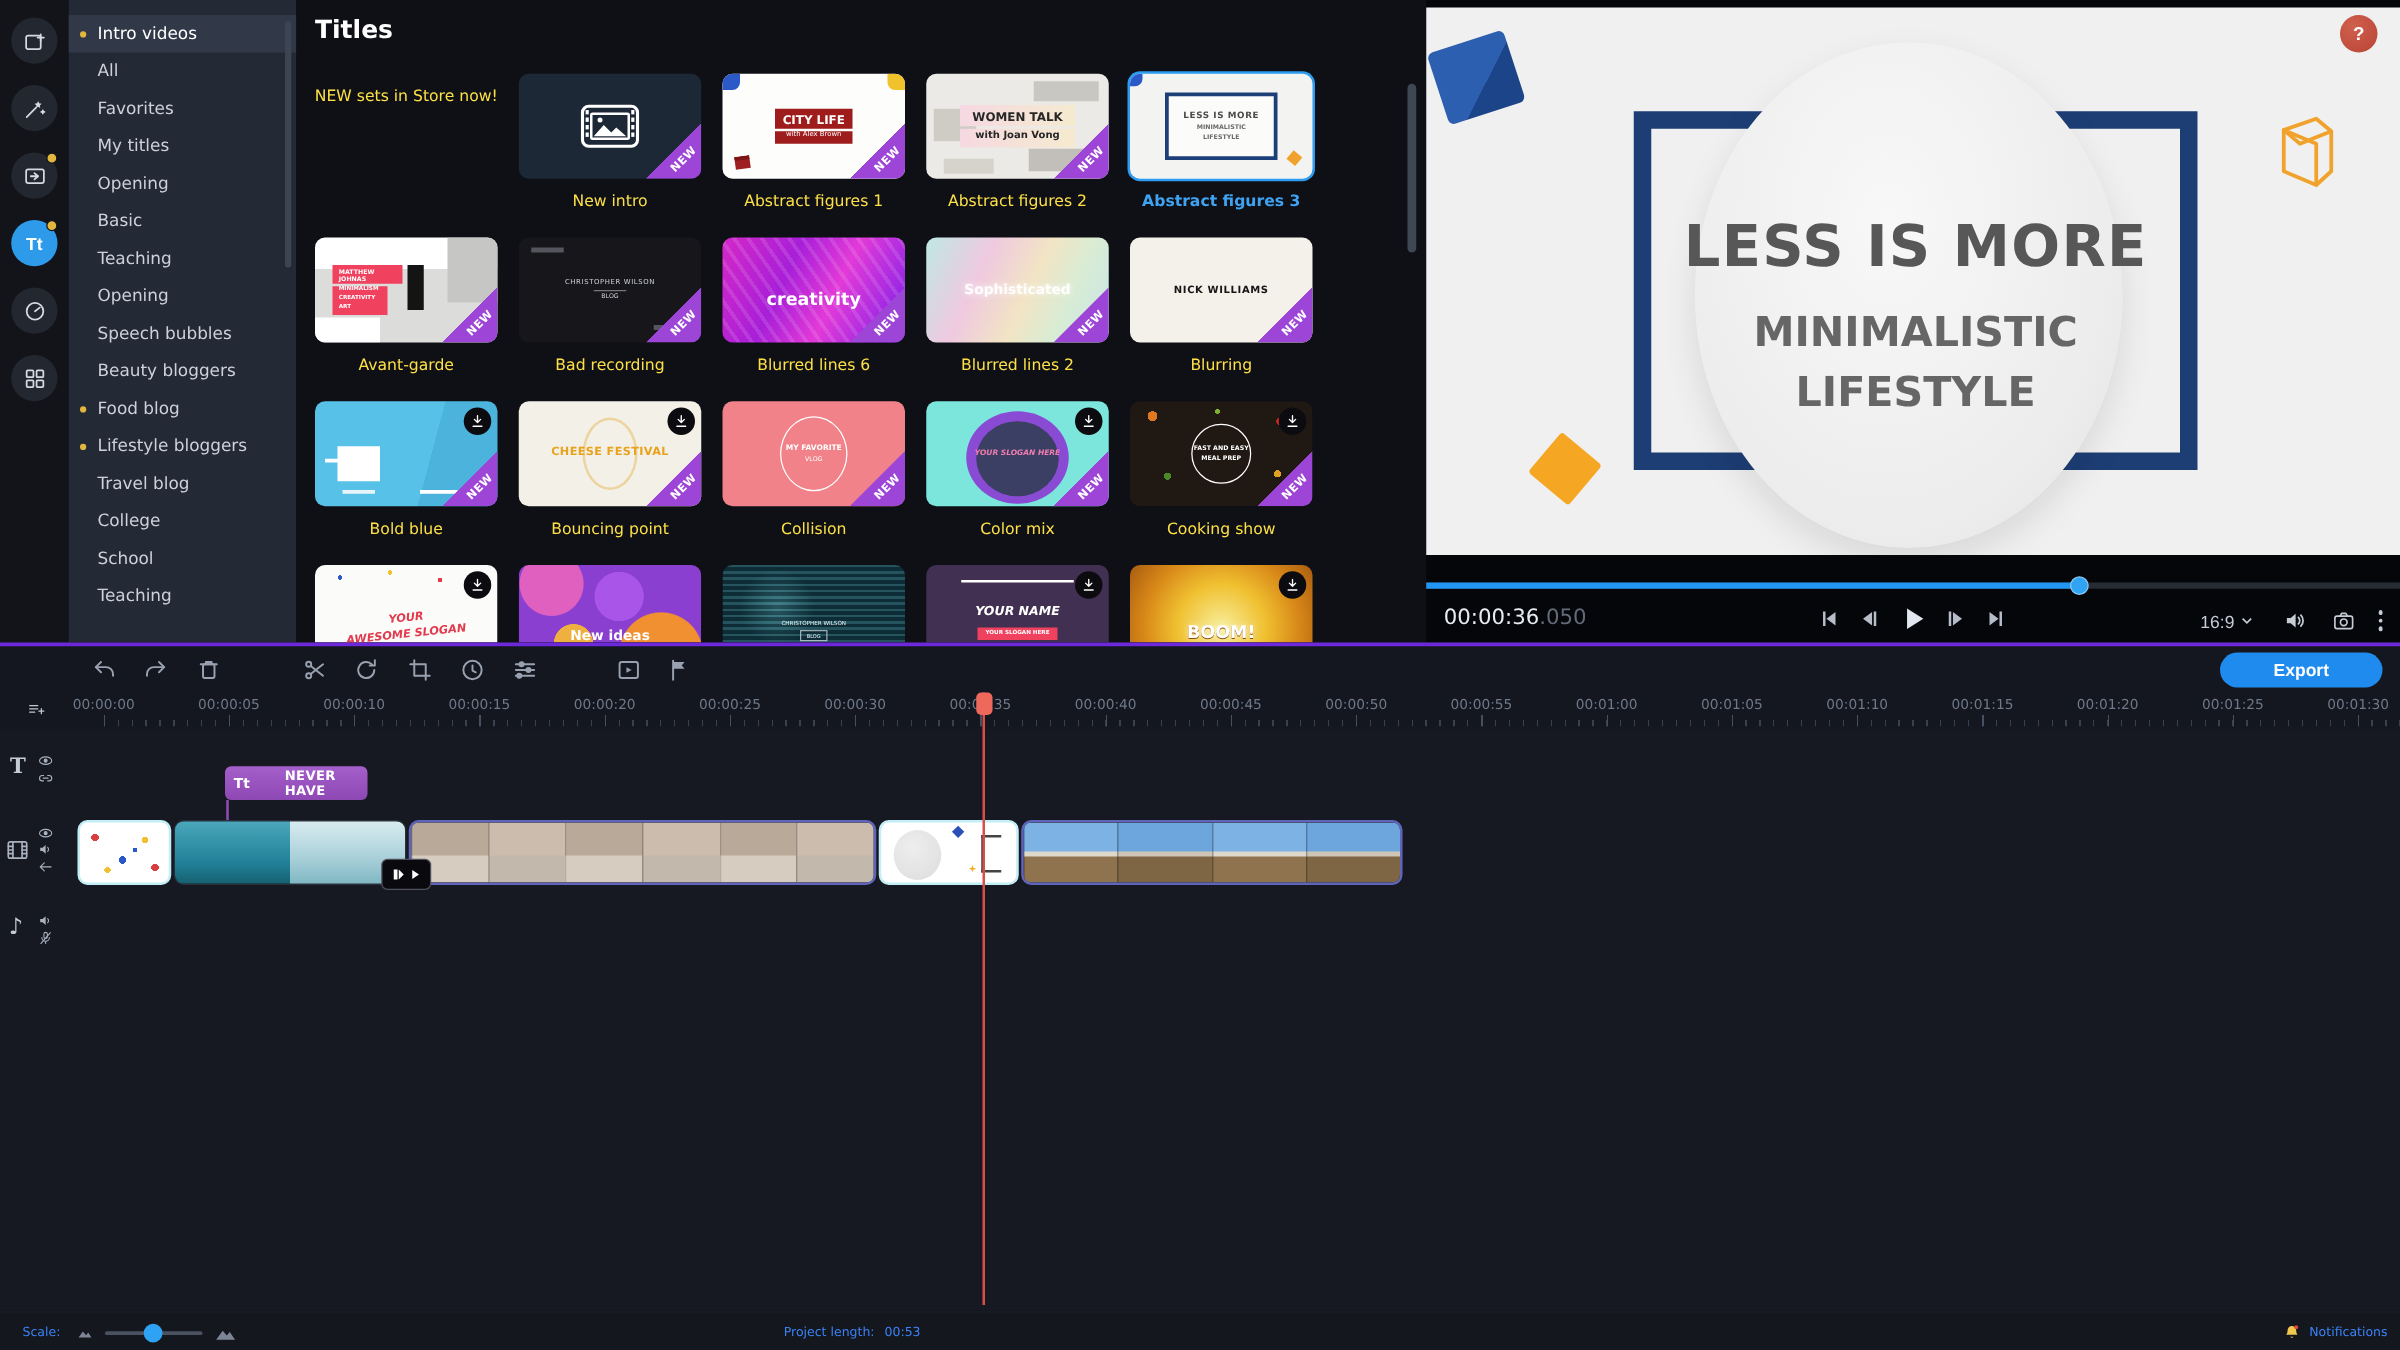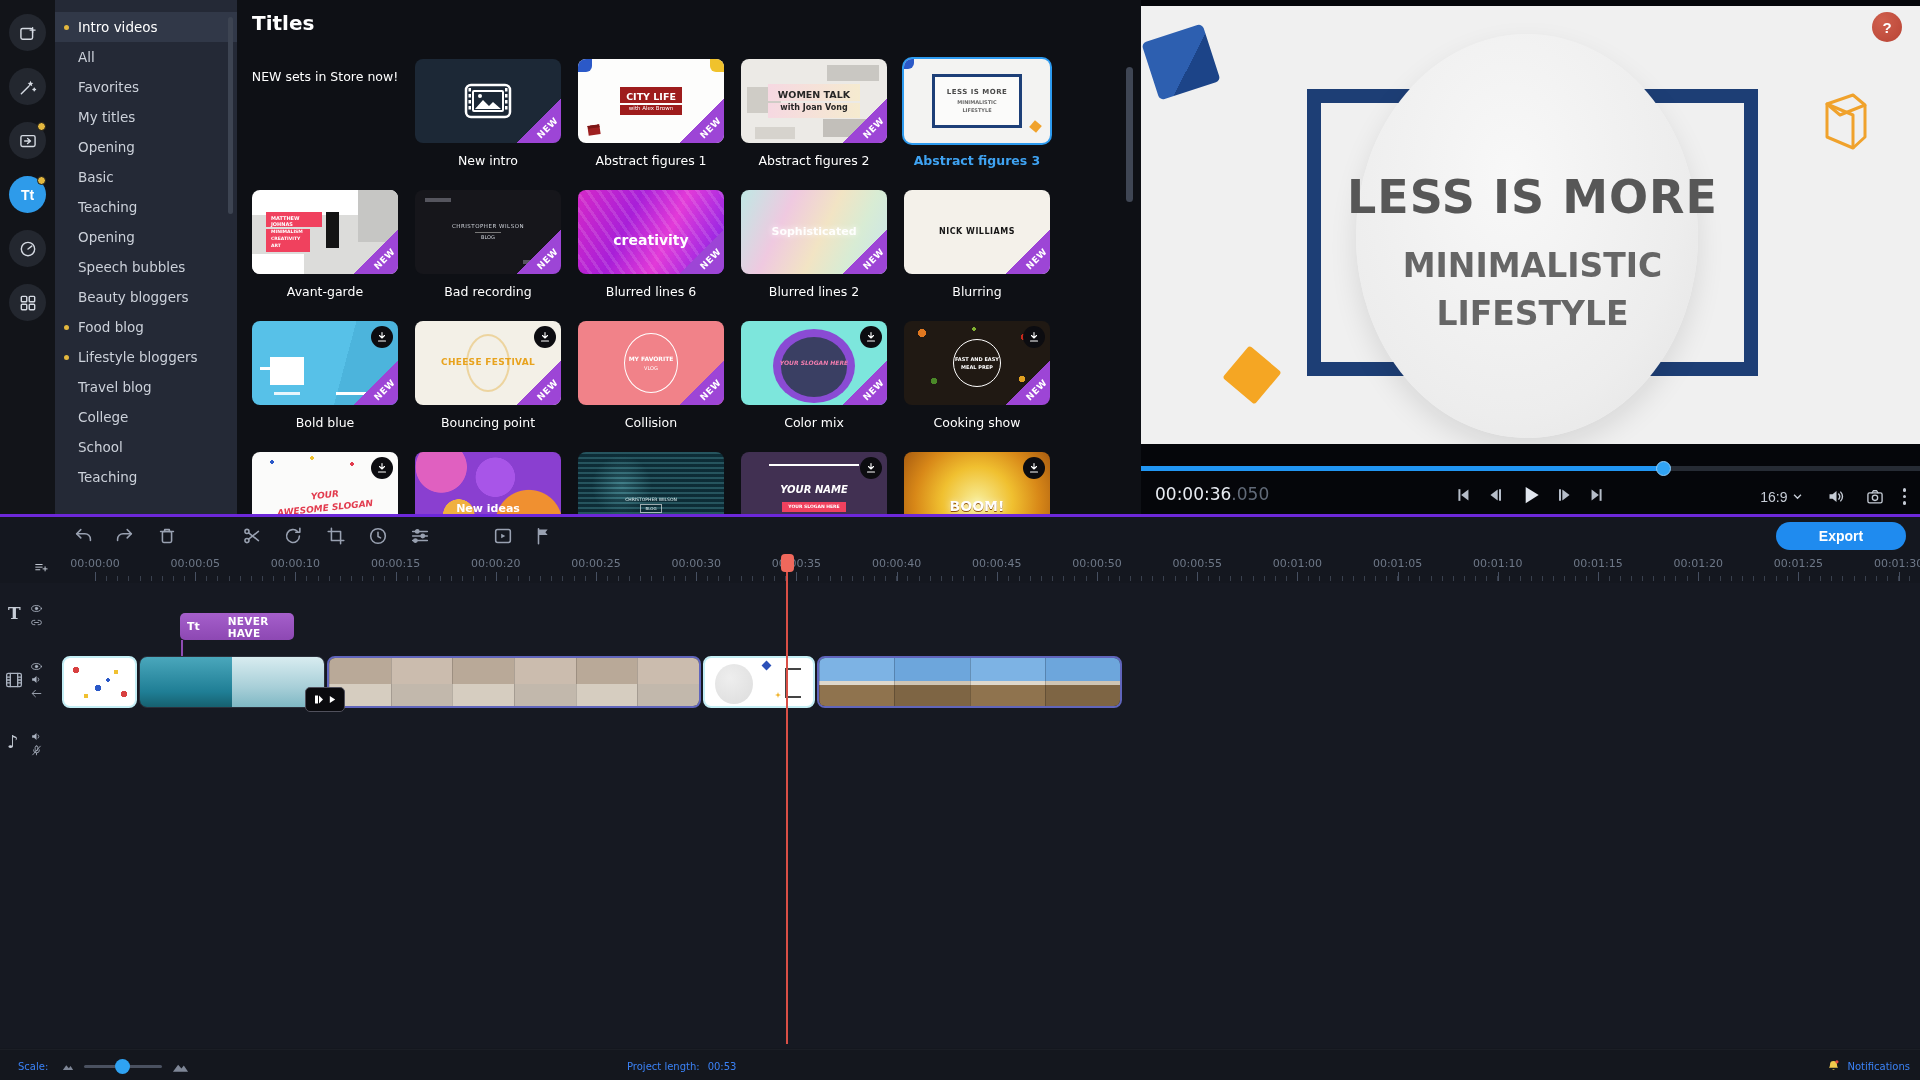--- a/index.html
+++ b/index.html
@@ -29,21 +29,21 @@
   
   .titles-panel{position:relative;width:904px;flex:0 0 904px;background:#0e1015;overflow:hidden;}
   .titles-panel h2{position:absolute;left:15px;top:11px;margin:0;font-size:20px;font-weight:700;color:#fff;}
   #tiles-grid{position:absolute;left:15px;top:59px;display:grid;grid-template-columns:repeat(5,146px);
               grid-auto-rows:131px;column-gap:17px;}
   .tile{width:146px;cursor:pointer;}
   .thumb{position:relative;width:146px;height:84px;border-radius:8px;overflow:hidden;
          display:flex;flex-direction:column;align-items:center;justify-content:center;gap:2px;box-sizing:border-box;}
   .thumb.sel{box-shadow:0 0 0 2px #2d9bf0;}
   .tile-label{height:22px;margin-top:6px;display:flex;align-items:center;justify-content:center;
-              font-size:12.5px;color:#ffffff;white-space:nowrap;}
+              font-size:12.5px;color:#fde047;white-space:nowrap;}
   .tile-label.sel{color:#3fa3f2;font-weight:700;}
   .thumb i{position:absolute;display:block;}
   .ln{position:relative;z-index:2;font-weight:700;text-align:center;line-height:1.25;}
   .bnew{position:absolute;right:0;bottom:0;width:44px;height:44px;z-index:3;
         background:linear-gradient(to top left,#9d45d6 50%,transparent 50.5%);}
   .bnew span{position:absolute;right:1px;bottom:10px;transform:rotate(-45deg);
              font-size:9px;font-weight:700;color:#fff;letter-spacing:.5px;}
   .dl{position:absolute;top:5px;right:5px;width:22px;height:22px;border-radius:50%;background:#0c0c10;
       display:flex;align-items:center;justify-content:center;z-index:4;}
   .titles-scroll{position:absolute;left:889px;top:0;bottom:0;width:7px;}
@@ -185,21 +185,21 @@
   .kebab{display:flex;flex-direction:column;gap:3px;}
   .kebab i{width:3.5px;height:3.5px;border-radius:50%;background:#c6ccd6;display:block;}
 
   
   .timeline{position:relative;height:566px;background:#14171f;border-top:3px solid #6d28d9;}
   .tbtn{position:absolute;top:6px;width:26px;height:26px;background:none;border:none;padding:0;
         display:flex;align-items:center;justify-content:center;cursor:pointer;}
   .tbtn svg{stroke:#99a1b1;fill:none;stroke-width:1.7;stroke-linecap:round;stroke-linejoin:round;}
   .export-btn{position:absolute;right:14px;top:5px;width:130px;height:28px;border-radius:14px;border:none;
               background:#1f8bef;color:#fff;font-size:14px;font-weight:700;cursor:pointer;}
-  .ruler{position:absolute;left:12px;right:0;top:37px;height:29px;cursor:pointer;padding-left:20px;}
+  .ruler{position:absolute;left:0;right:0;top:37px;height:29px;cursor:pointer;padding-left:20px;}
   .add-track-btn{position:absolute;left:16px;top:2px;width:26px;height:24px;background:none;border:none;
                  display:flex;align-items:center;justify-content:center;cursor:pointer;}
   .add-track-btn svg{stroke:#c2c8d2;fill:none;stroke-width:1.7;stroke-linecap:round;}
   .ruler-label{position:absolute;top:3px;transform:translateX(-50%);font-size:11px;color:#6e7888;white-space:nowrap;}
   .ticks-minor{position:absolute;left:83px;right:0;bottom:2px;height:5px;
      background:repeating-linear-gradient(90deg,#39404e 0 1px,transparent 1px 11.13px);}
   .ticks-major{position:absolute;left:83px;right:0;bottom:2px;height:9px;
      background:repeating-linear-gradient(90deg,#475062 0 1px,transparent 1px 100.2px);}
   .tracks{position:absolute;left:0;right:0;top:66px;height:465px;background:#161922;}
   .trk-ic{position:absolute;background:none;border:none;padding:0;display:flex;cursor:pointer;}

